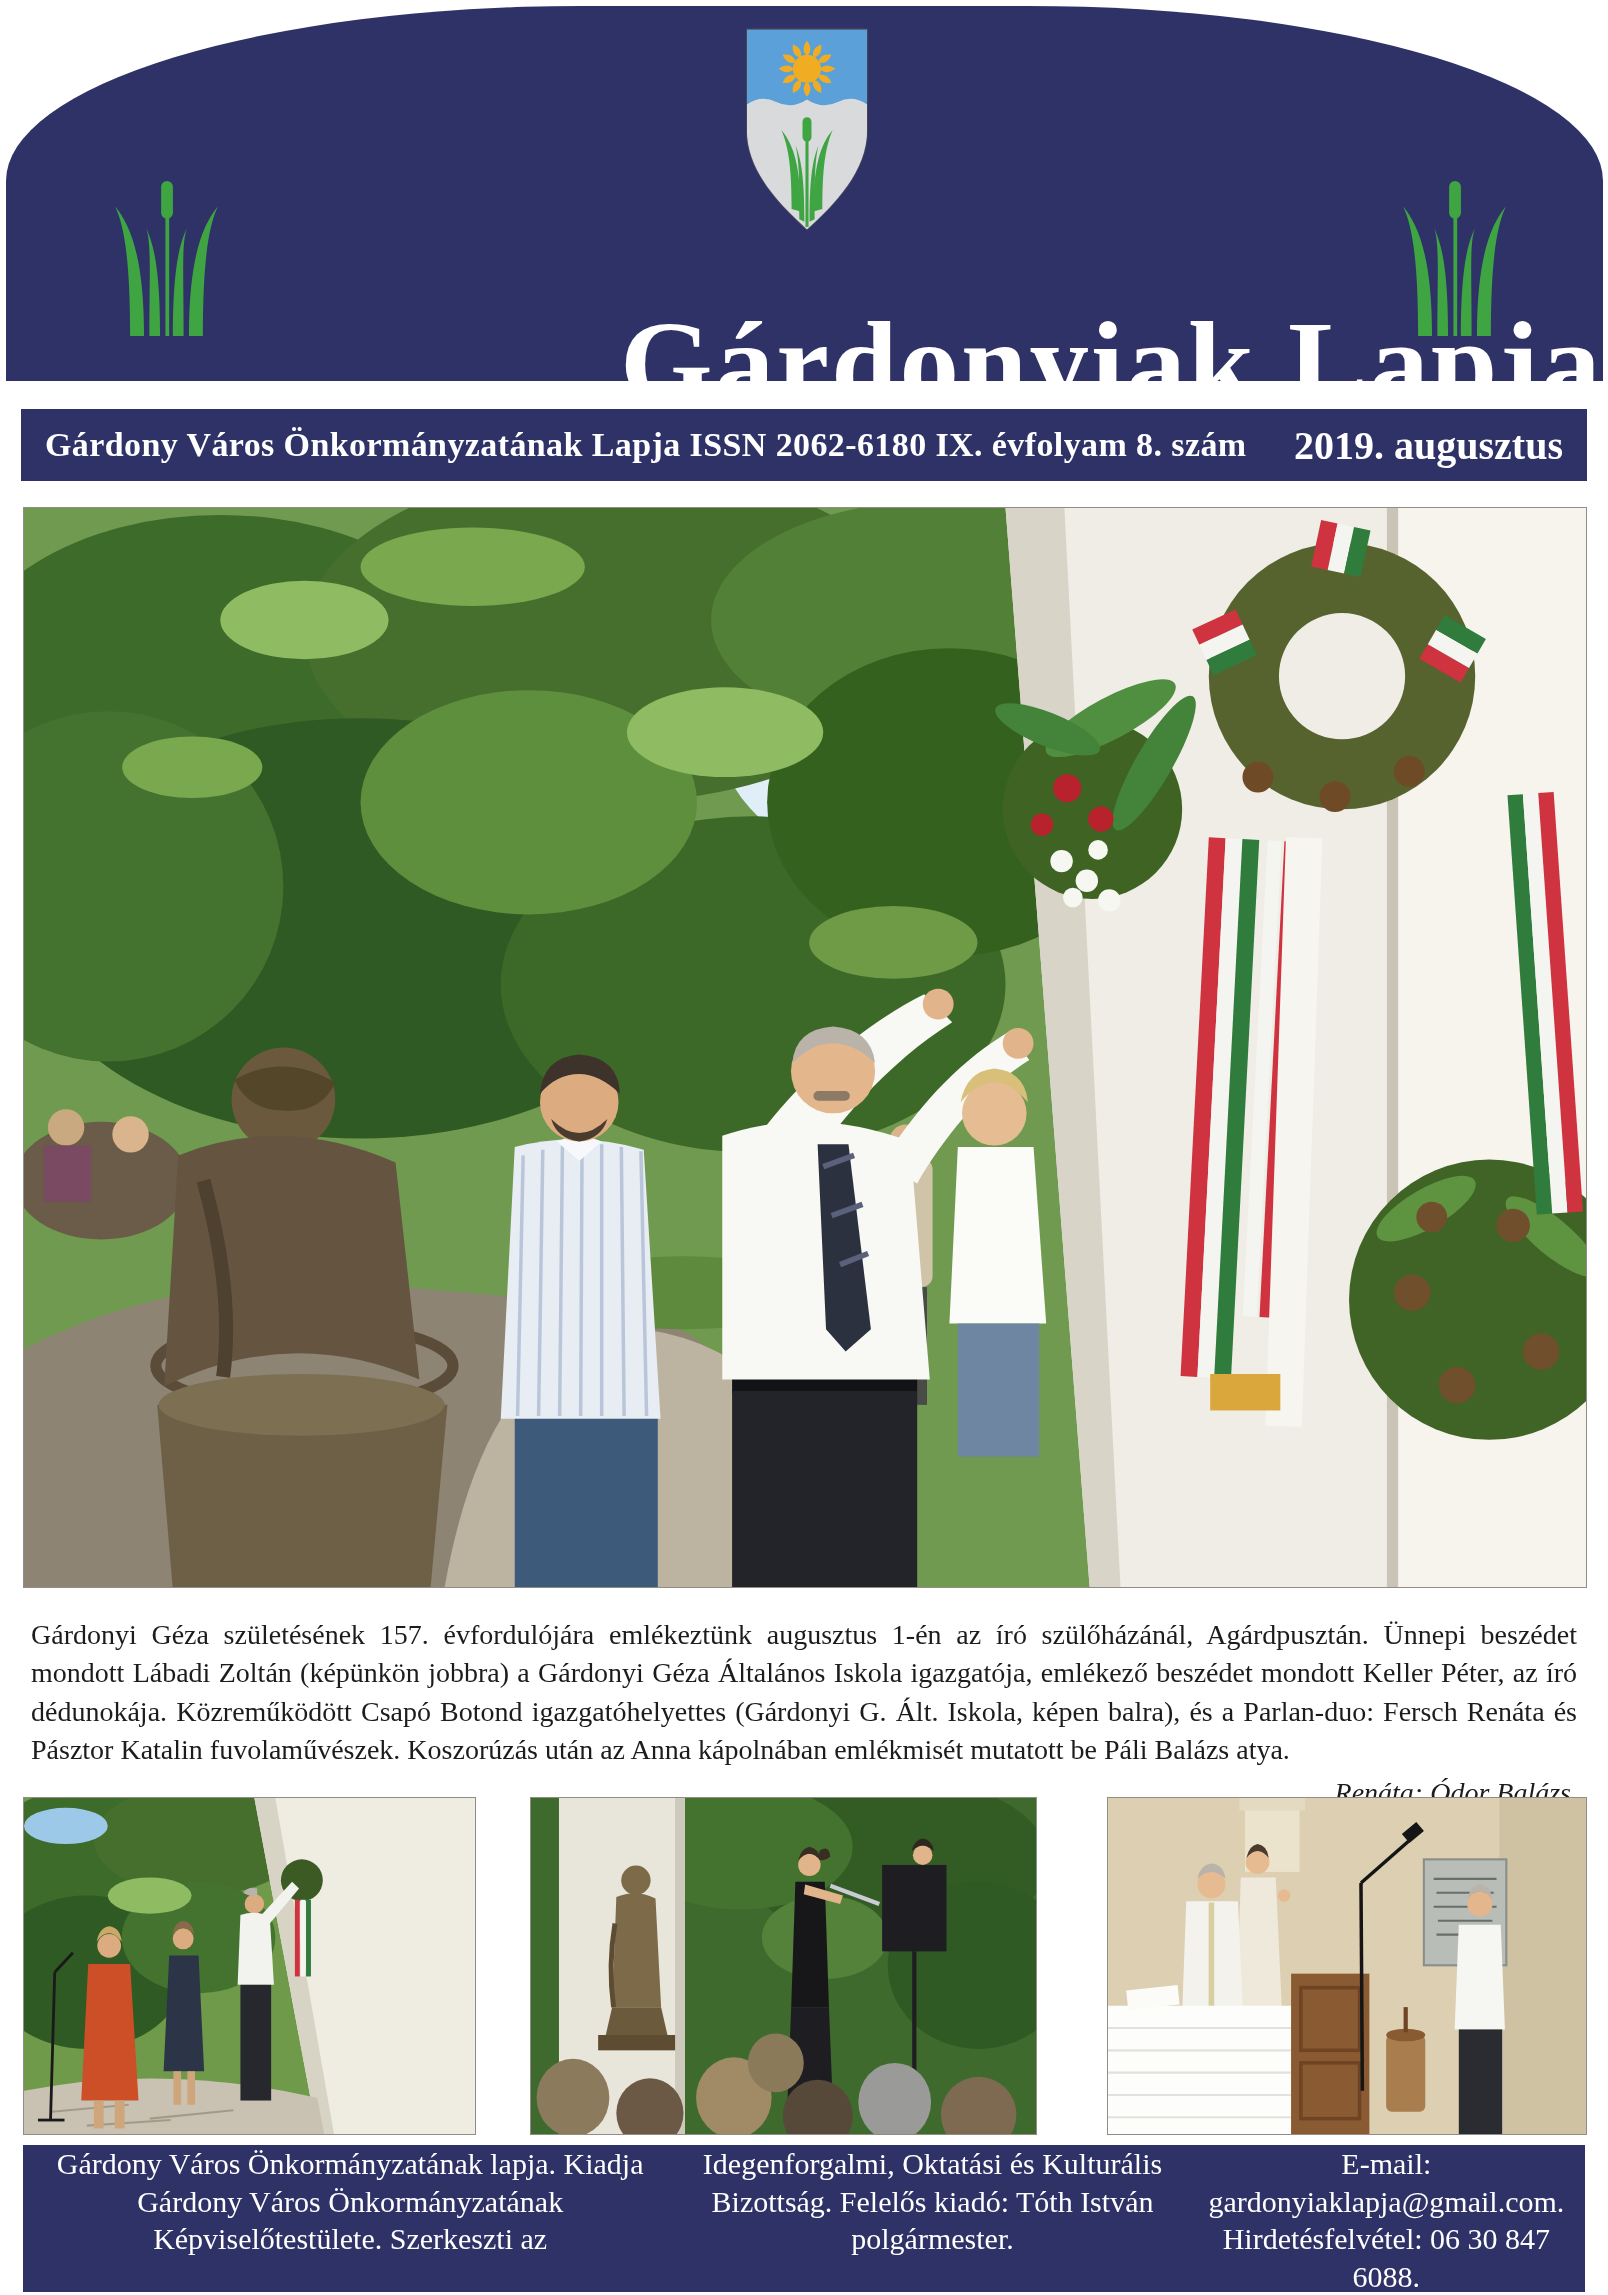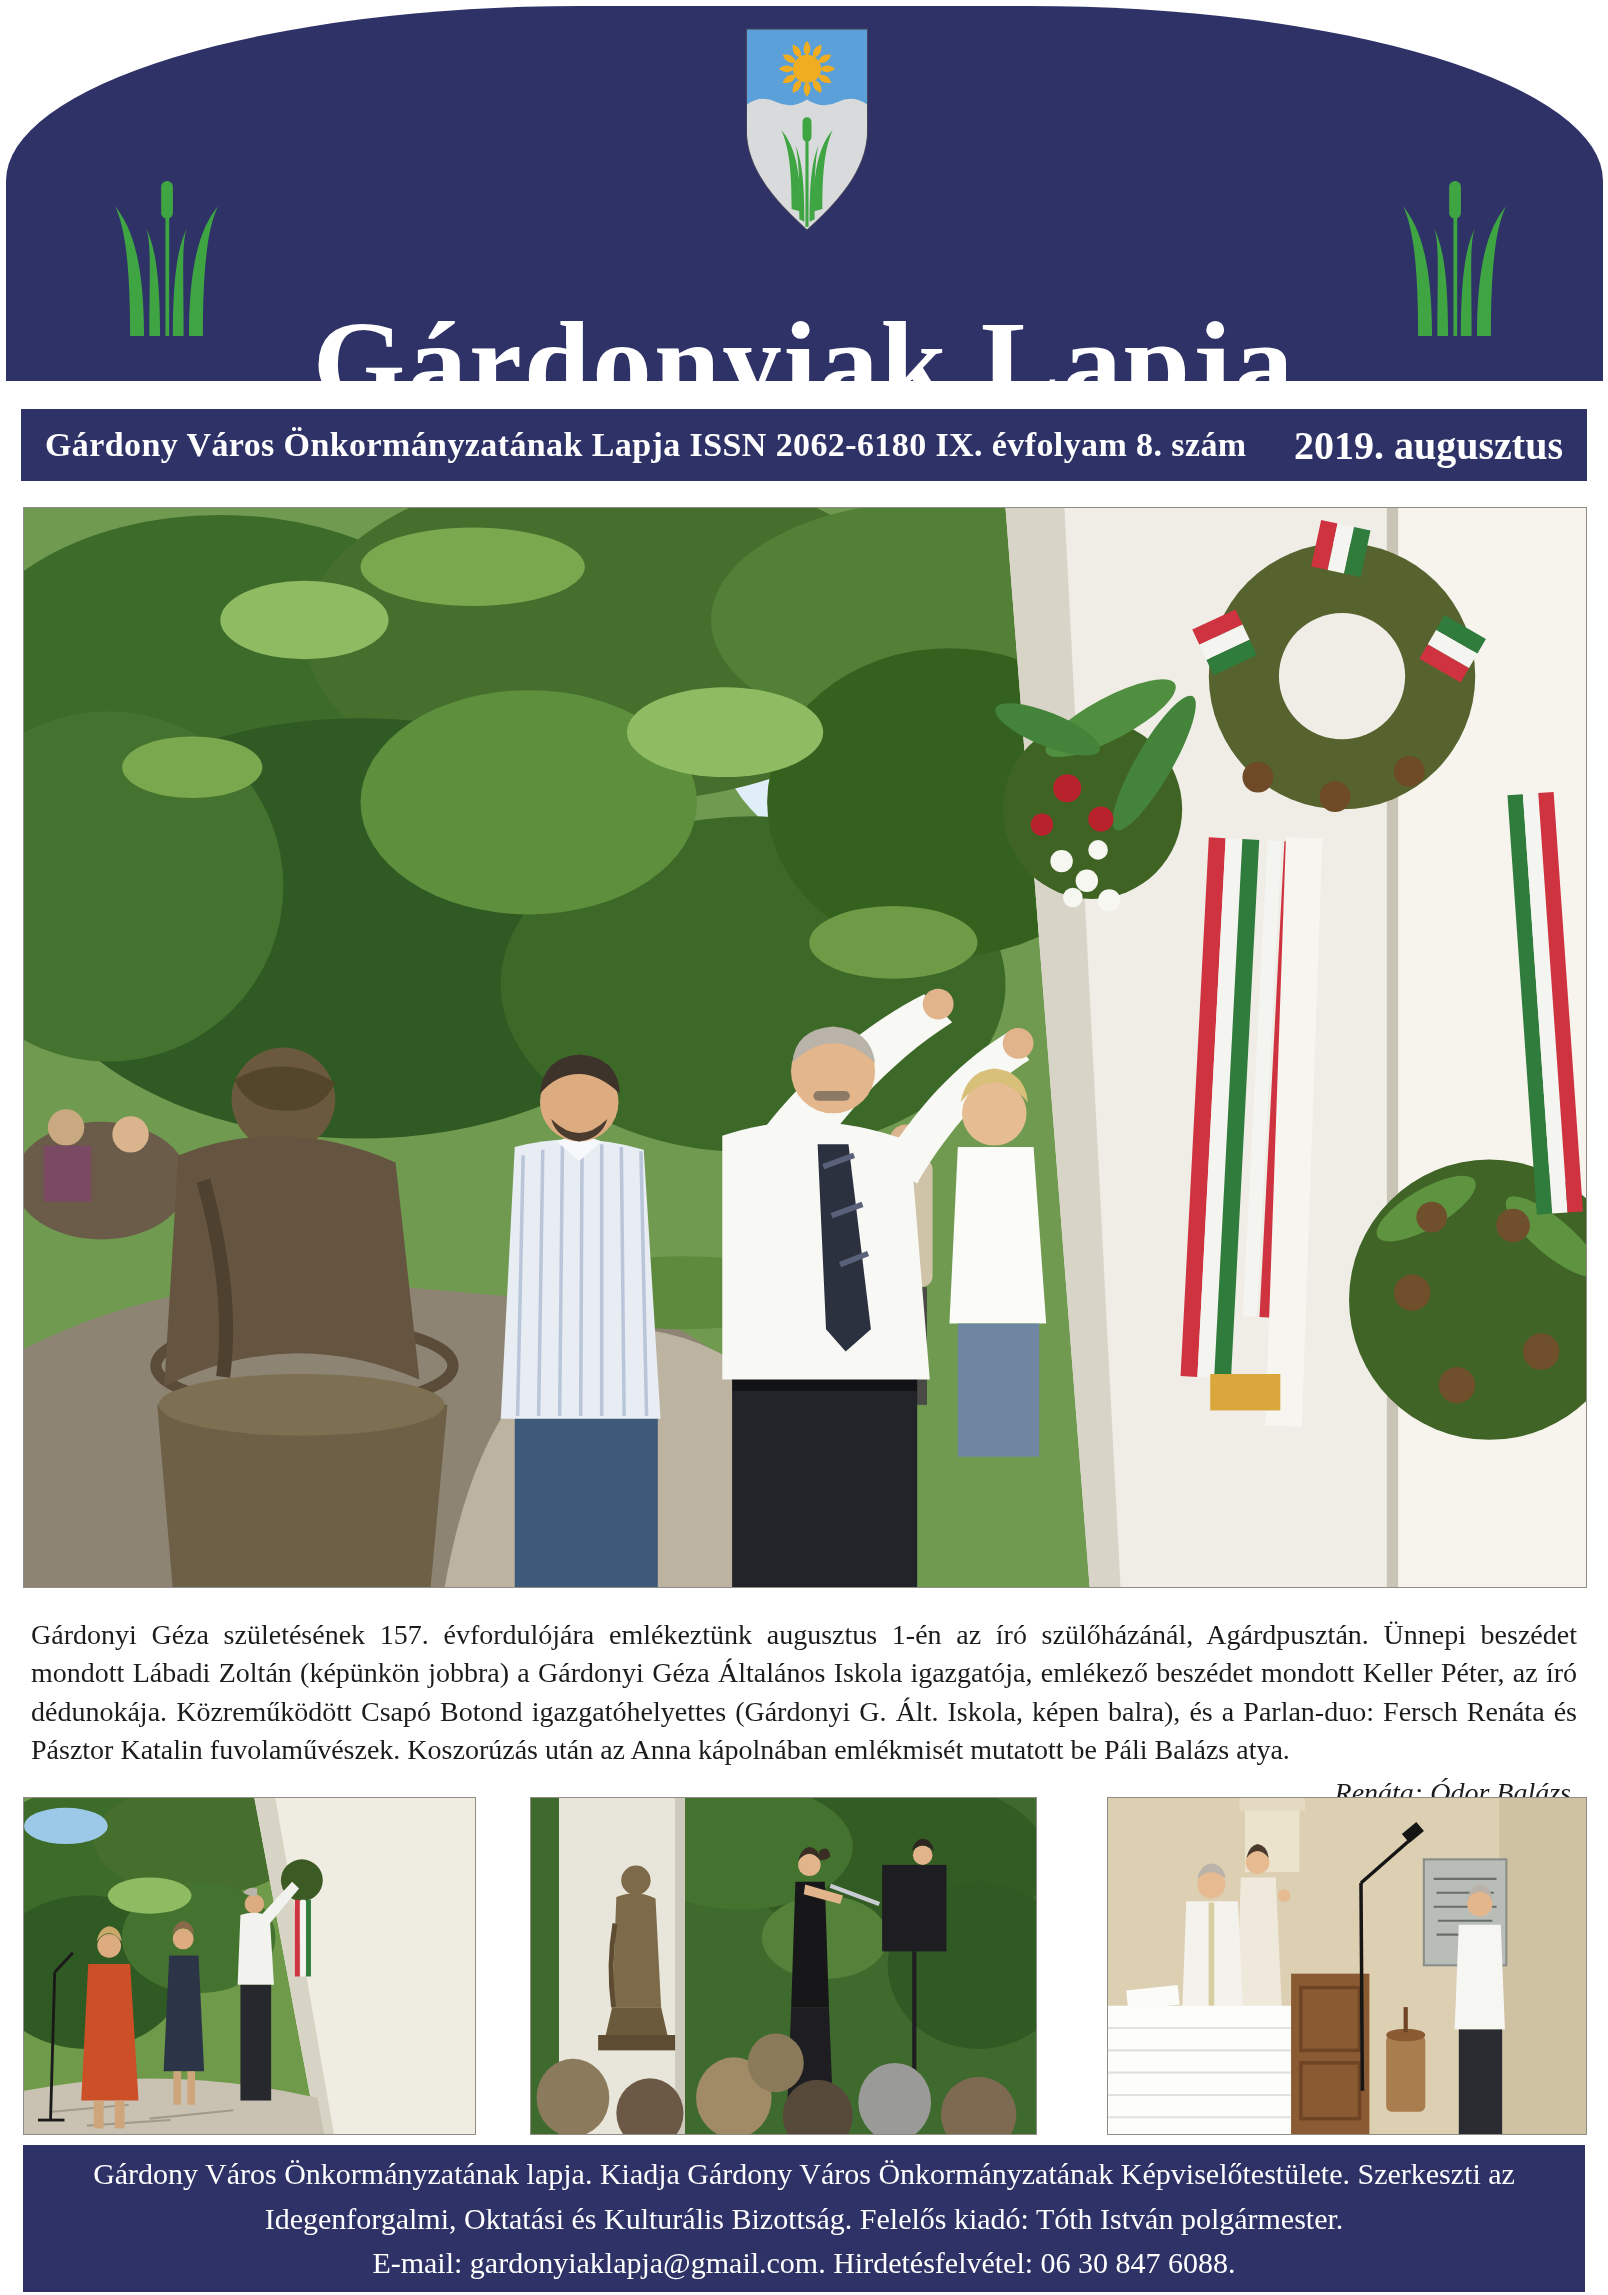--- a/index.html
+++ b/index.html
@@ -6,21 +6,21 @@
     --navy:#2f3267; --green:#3fa543; --gold:#f0ad22; --sky_blue:#5ba0d8;
     --shield_silver:#d9dadc; --photo_border:#8f8d86; --text:#1c1c1c; --page_bg:#ffffff;
   }
   html,body{margin:0;padding:0;background:#888;}
   .page{position:relative;width:1608px;height:2295px;background:var(--page_bg);
         font-family:"Liberation Serif","DejaVu Serif",serif;overflow:hidden;margin:0 auto;}
 
   
   .masthead{position:absolute;left:5.6px;top:5.6px;width:1597px;height:375px;
             background:var(--navy);border-radius:575px 575px 0 0 / 175px 175px 0 0;}
-  .m-title{position:absolute;left:0;right:0;top:219px;text-align:center;color:#ffffff;
+  .m-title{position:absolute;left:0;right:0;top:219px;text-align:right;color:#ffffff;
            font-size:119px;line-height:1;letter-spacing:2.1px;white-space:nowrap;}
   .reed{position:absolute;top:173px;width:107px;height:157px;}
   .reed.left{left:107px;} .reed.right{left:1395px;}
   .arms{position:absolute;left:737px;top:22.5px;width:128px;height:204px;}
 
   
   .info-bar{position:absolute;left:21px;top:409px;width:1566px;height:72px;background:var(--navy);
             color:#fff;display:flex;align-items:center;justify-content:space-between;
             padding:0 24px;box-sizing:border-box;}
   .info-left{font-size:34px;font-weight:600;letter-spacing:0.4px;white-space:nowrap;}
@@ -35,21 +35,21 @@
   #photo-2{left:530px;top:1797px;width:507px;height:338px;}
   #photo-3{left:1107px;top:1797px;width:480px;height:338px;}
 
   
   .caption-block{position:absolute;left:23px;top:1608px;width:1562px;color:var(--text);}
   .caption{margin:8px;font-size:28px;line-height:1.37;text-align:justify;}
   .credit{margin:4.2px 7px 0 0;font-size:28px;font-style:italic;text-align:right;}
 
   
   .page-footer{position:absolute;left:23px;top:2145px;width:1562px;height:147px;background:var(--navy);
-               color:#fff;display:flex;flex-direction:column;justify-content:center;gap:7px;text-align:center;}
+               color:#fff;display:flex;flex-direction:row;justify-content:center;gap:7px;text-align:center;}
   .page-footer .f-line{font-size:30px;line-height:1.25;}
 </style>
 </head>
 <body>
 
 <div class="page">
 
   <header class="masthead">
 
     <svg class="reed left" viewBox="0 0 100 150" preserveAspectRatio="none">

